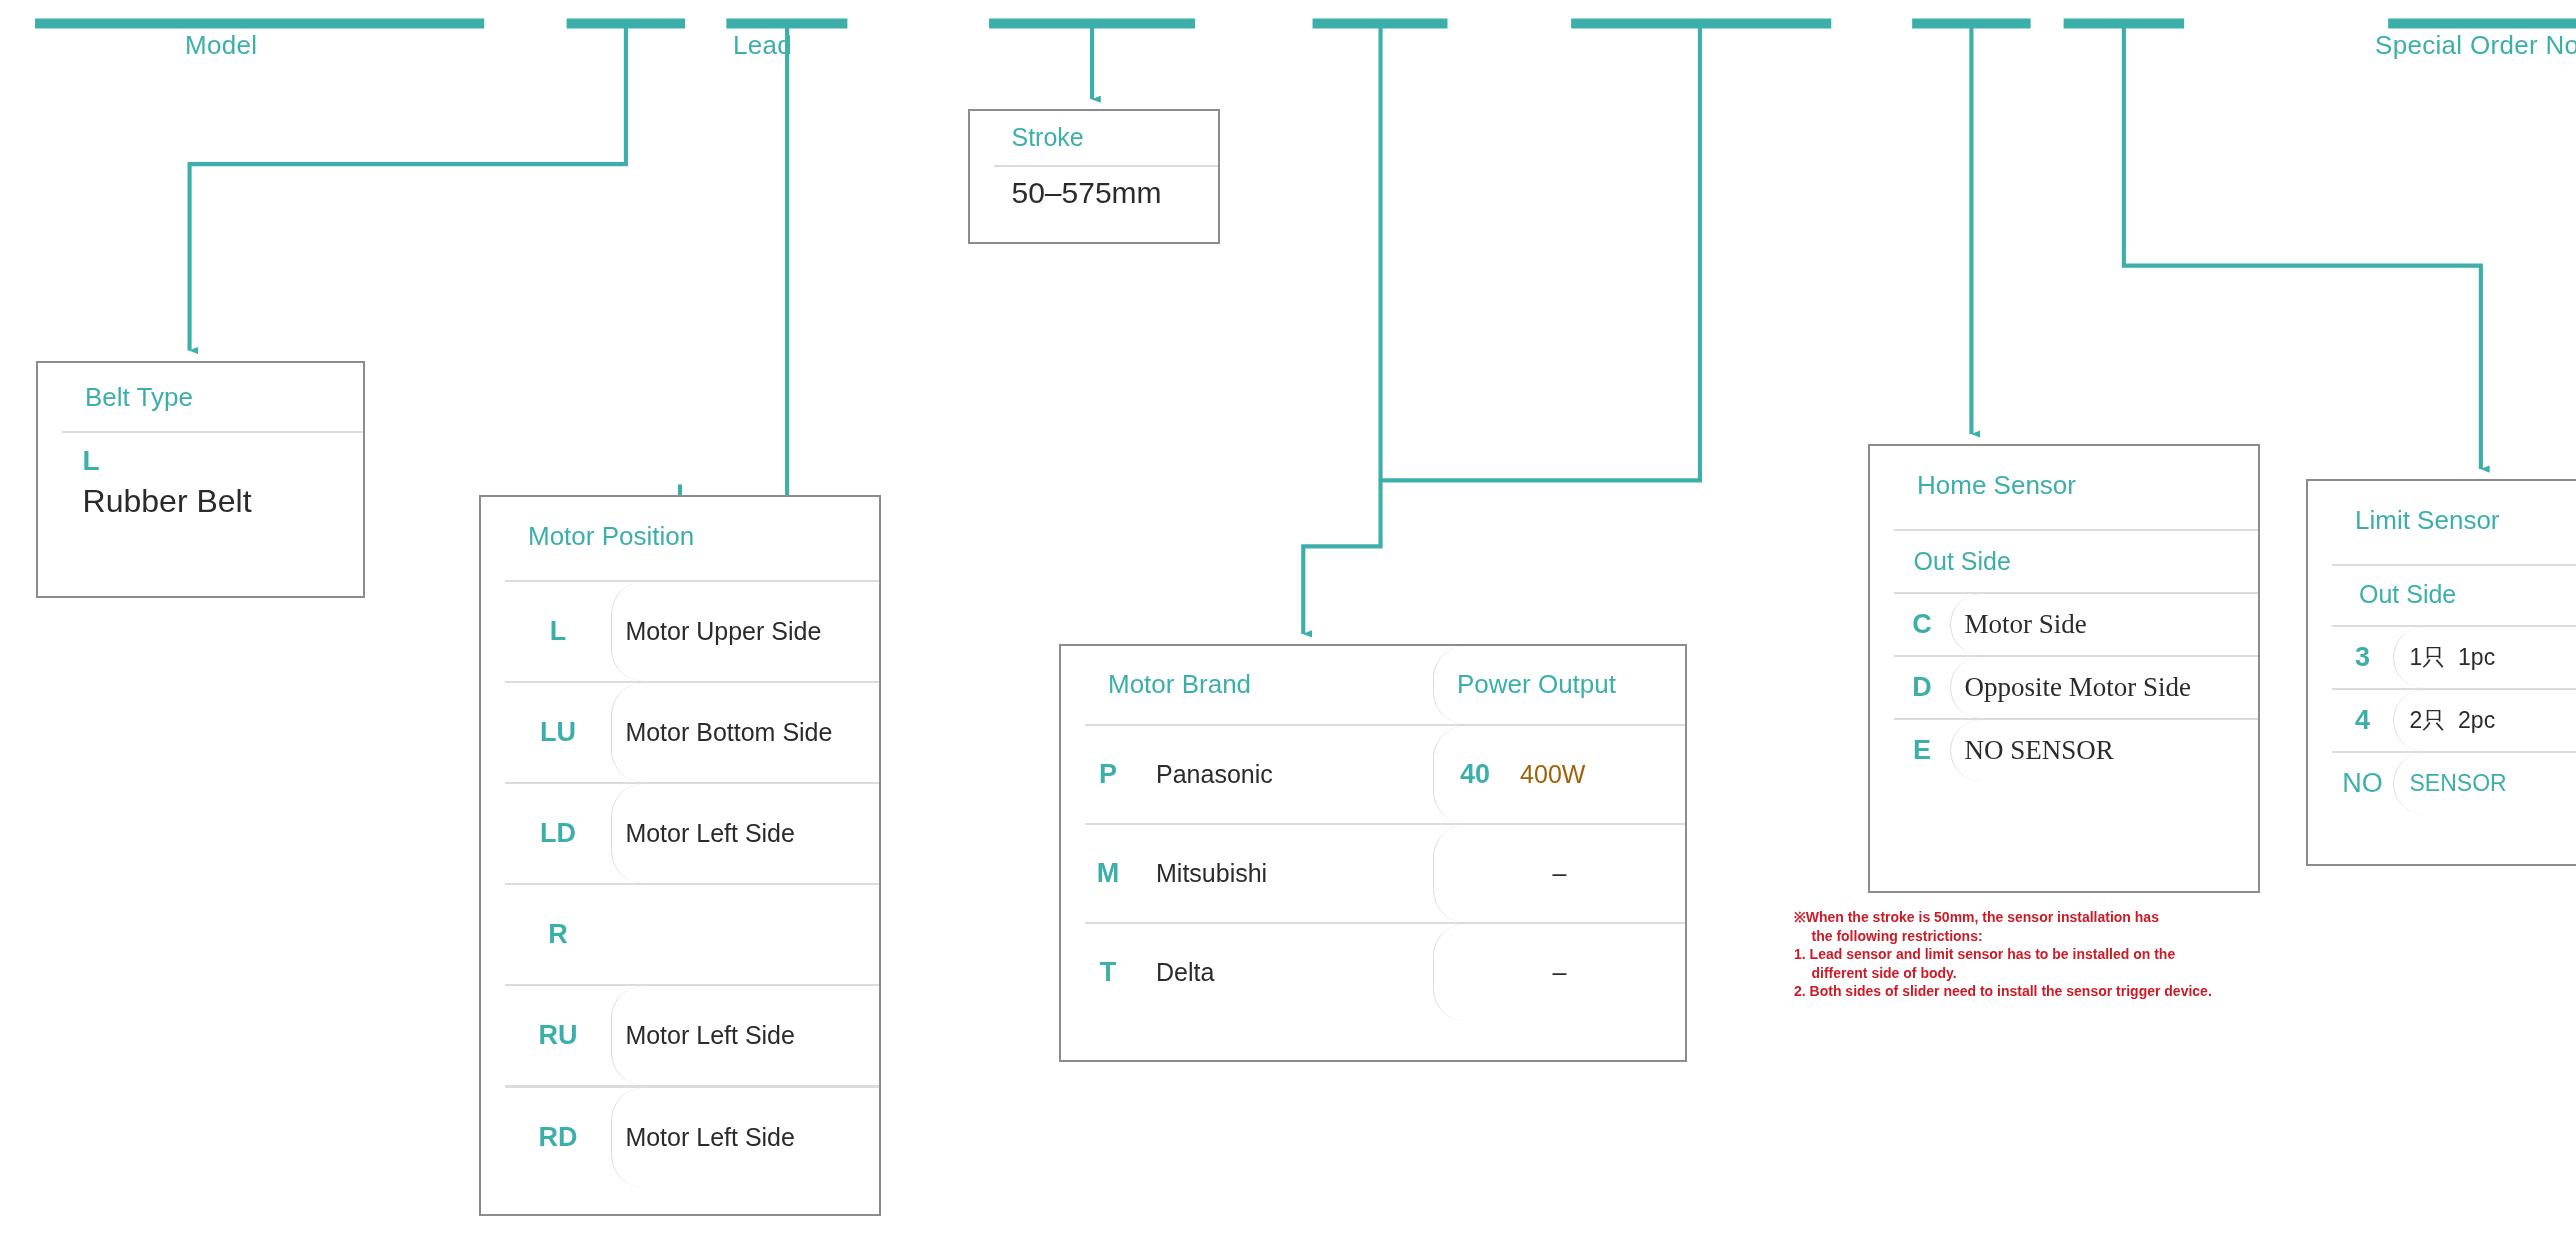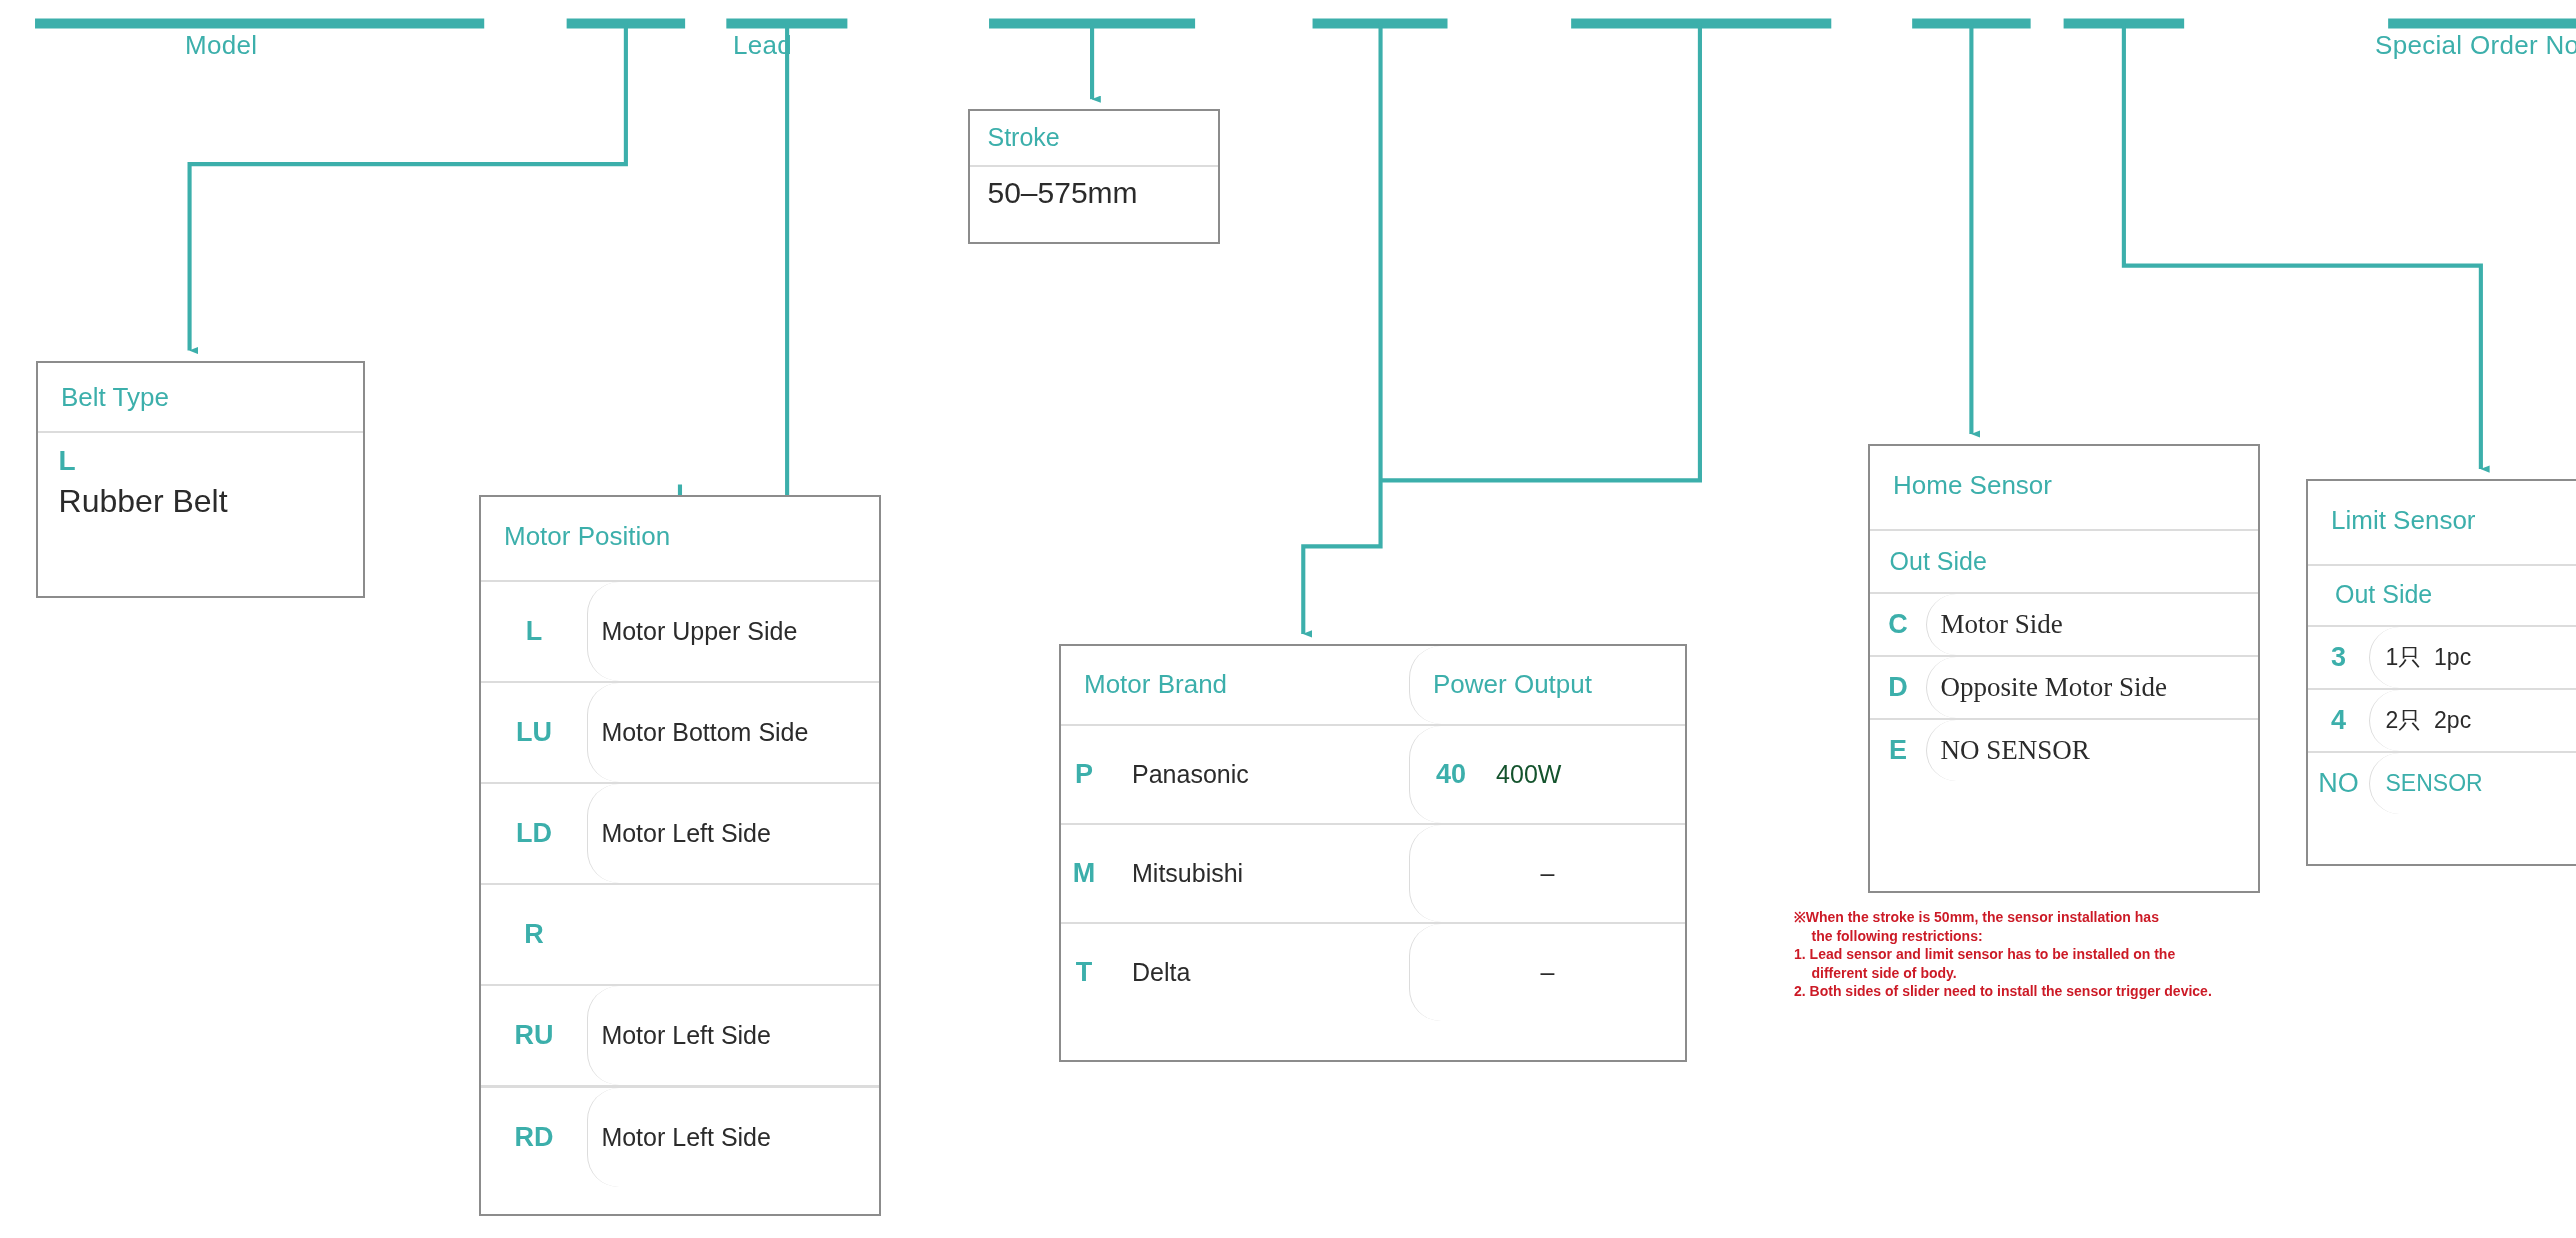--- a/index.html
+++ b/index.html
@@ -33,20 +33,21 @@
     white-space: nowrap;
     letter-spacing: 0.3px;
   }
 
   
   .box {
     position: absolute;
     border: 2.1px solid #8c8c8c;
     background: #ffffff;
     box-sizing: border-box;
+    padding-left: 24px;
   }
   .bhead {
     color: #3CAFAB;
     font-size: 26px;
     padding: 18.5px 0 18.5px 23px;
     white-space: nowrap;
     box-sizing: border-box;
   }
   .bhead.tall { padding: 24px 0 28px 23px; }
   .hr {
@@ -125,21 +126,21 @@
   #motor-brand-box .c2 { flex: 1; }
   #motor-brand-box .brow { height: 97px; }
   #motor-brand-box .code { width: 46px; }
   #motor-brand-box .desc { width: 302px; flex: none; padding-left: 25px; }
   #motor-brand-box .pcode {
     width: 82px; flex: none;
     color: #3CAFAB; font-weight: bold; font-size: 27px;
     display: flex; align-items: center; justify-content: center;
   }
   #motor-brand-box .pdesc {
-    flex: 1; color: #14532d; font-size: 25px;
+    flex: 1; color: #a16207; font-size: 25px;
     display: flex; align-items: center; padding-left: 4.1px;
   }
   #motor-brand-box .pdash {
     flex: 1; color: #2b2b2b; font-size: 25px;
     display: flex; align-items: center; justify-content: center;
   }
 
   
   #home-sensor-box { left: 1868px; top: 444px; width: 392px; height: 449px; }
   #home-sensor-box .subhead {

